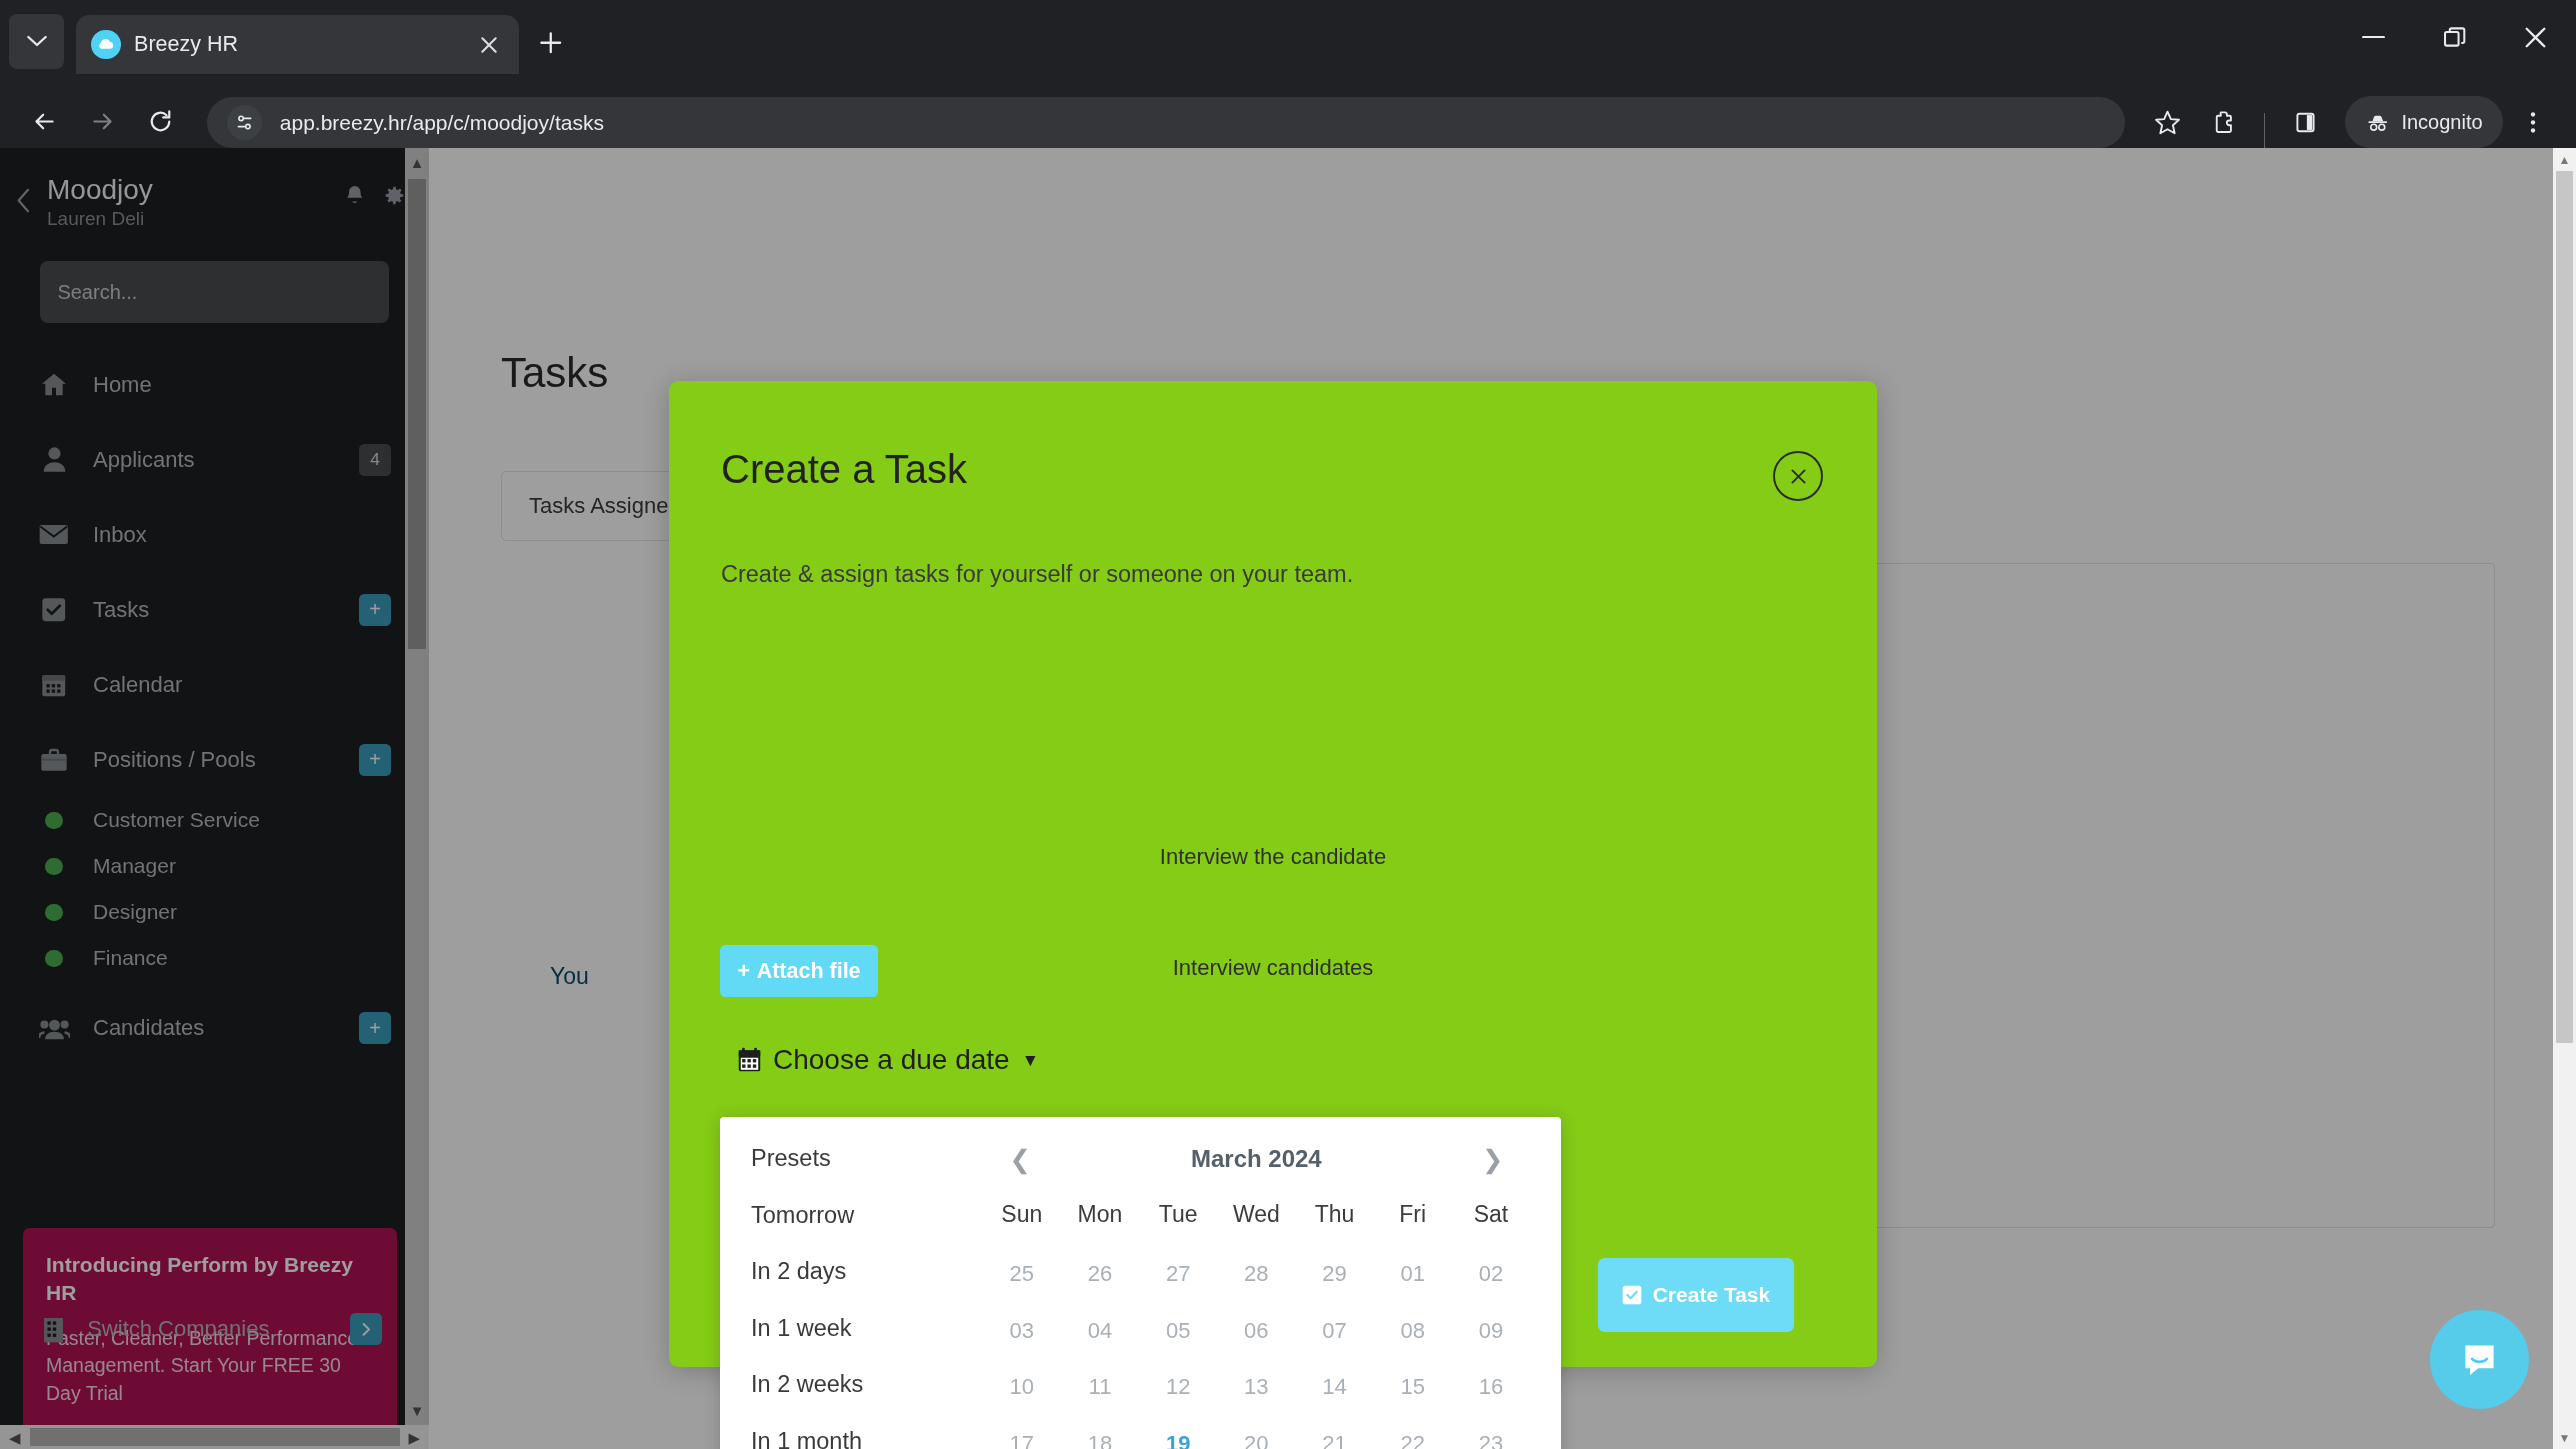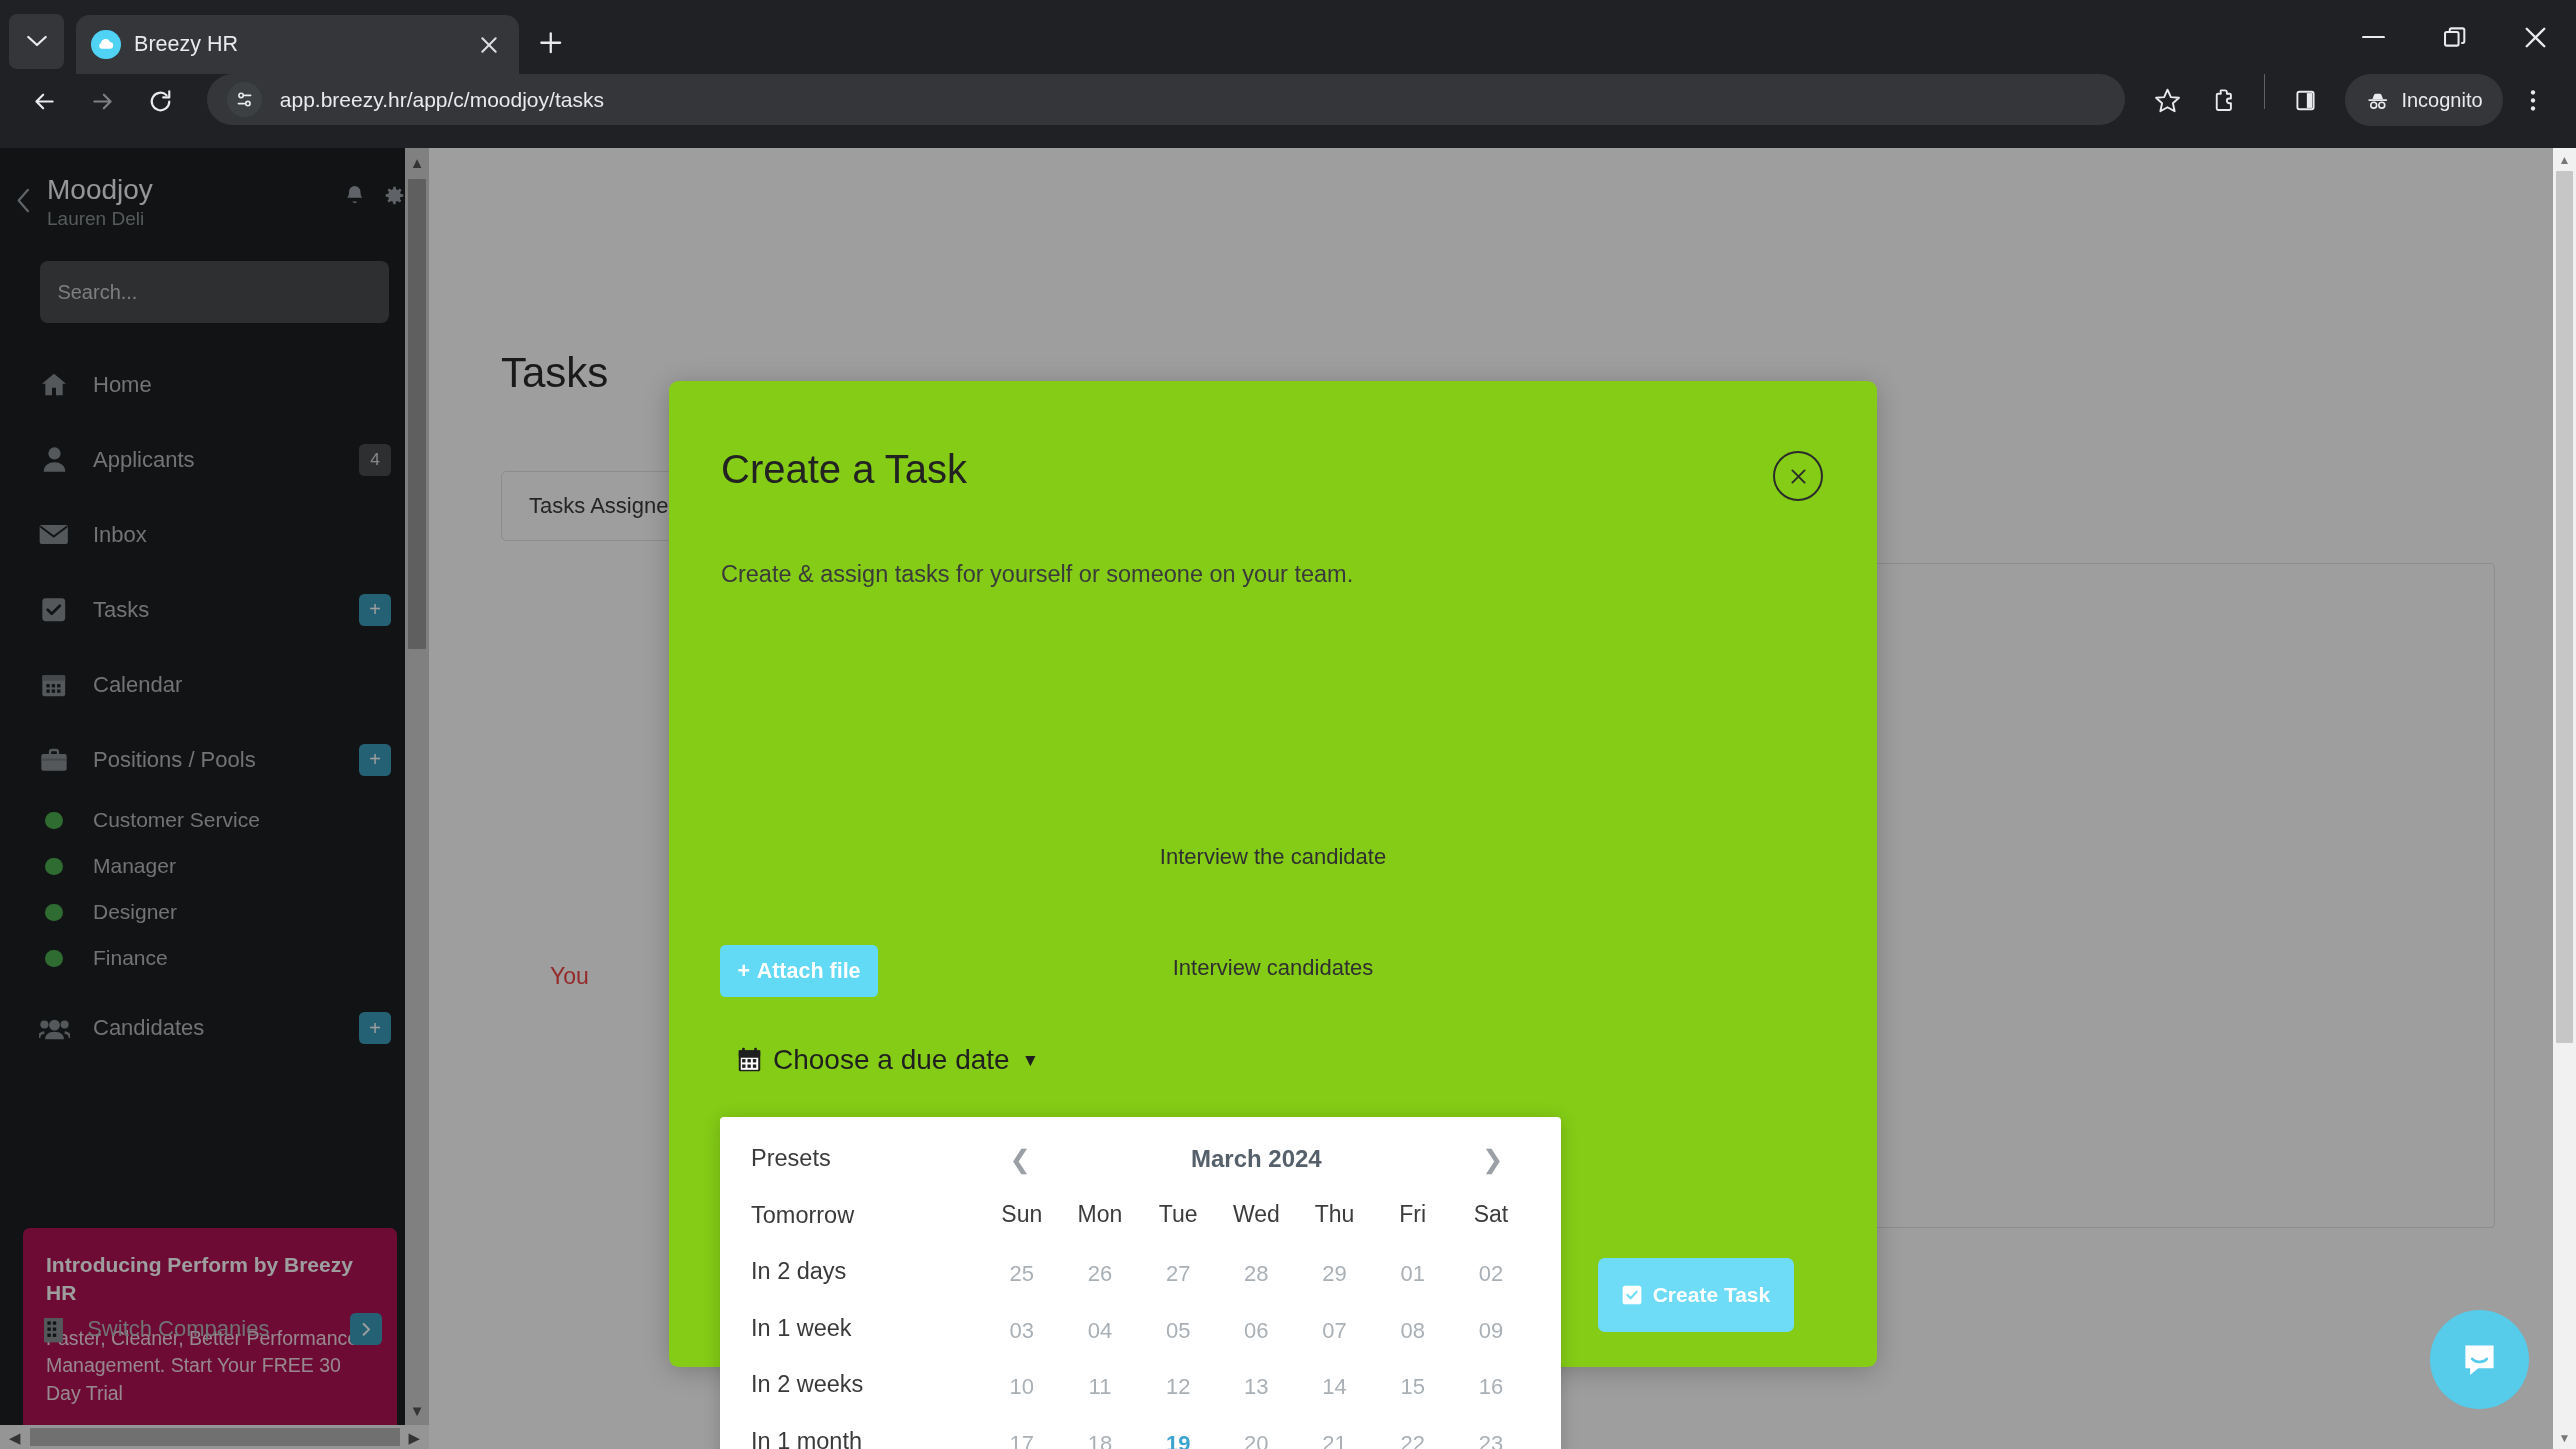--- a/index.html
+++ b/index.html
@@ -53,21 +53,21 @@
     position: absolute; right: 0; top: 0; height: 74px;
     display: flex; align-items: center;
   }
   .win-btn {
     width: 81px; height: 74px; display: flex; align-items: center;
     justify-content: center; color: #e8eaed;
   }
 
   .toolbar {
     position: absolute; top: 74px; left: 0; right: 0; height: 74px;
-    display: flex; align-items: flex-start; padding: 0 17.4px; gap: 4px;
+    display: flex; align-items: flex-end; padding: 0 17.4px; gap: 4px;
   }
   .nav-btn {
     width: 54px; height: 54px; border-radius: 50%;
     display: flex; align-items: center; justify-content: center;
     color: #e8eaed;
   }
   .nav-btn.disabled { color: #7e8083; }
   .omnibox {
     flex: 1; height: 51px; background: #35363a; border-radius: 27px;
     display: flex; align-items: center; padding: 0 20px; gap: 17.4px;
@@ -181,21 +181,21 @@
   .tab-pill {
     display: inline-flex; align-items: center; height: 70px; padding: 0 27px;
     border: 1.3px solid #e2e2e2; border-radius: 5.4px 0 0 5.4px;
     font-size: 22px; color: #3c3c3c; background: #fff;
   }
   .empty-card {
     position: absolute; left: 503px; top: 415px; right: 81px; bottom: 221px;
     border: 1.3px solid #e4e4e4; border-radius: 4px; background: #fff;
   }
   .empty-text {
-    position: absolute; left: 121px; top: 815px; font-size: 23px; color: #ef4444;
+    position: absolute; left: 121px; top: 815px; font-size: 23px; color: #0c4a6e;
   }
 
   .page-vscroll { position: absolute; right: 0; top: 0; bottom: 0; width: 23px; background: #f1f1f1; z-index: 60;}
   .page-vscroll .thumb { position: absolute; left: 2.7px; right: 2.7px; top: 23px; height: 872px; background: #c6c6c6; border-radius: 1.3px;}
   .page-vscroll .arr { position:absolute; left:0; right:0; height:23px; display:flex; align-items:center; justify-content:center; color:#777; font-size:12px;}
   .page-vscroll .arr.up { top:0; } .page-vscroll .arr.dn { bottom:0; }
 
   .intercom {
     position: absolute; right: 47px; bottom: 40px; width: 99px; height: 99px;
     border-radius: 50%; background: #56cbea; display: flex;

